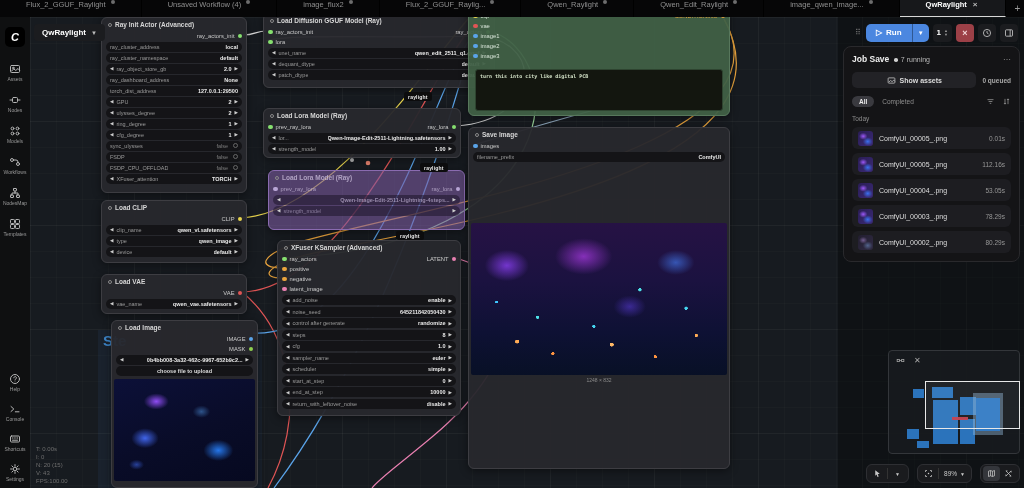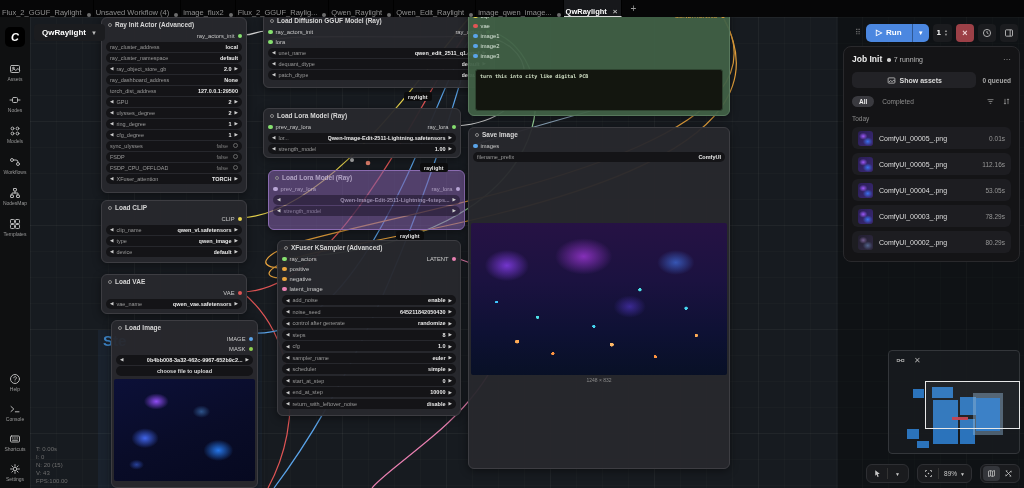--- a/index.html
+++ b/index.html
@@ -1,21 +1,21 @@
 <!DOCTYPE html>
 <html><head>
 <meta charset="utf-8">
 <style>
   *{margin:0;padding:0;box-sizing:border-box}
   html,body{width:1024px;height:488px;overflow:hidden;background:#0b0c0e;
     font-family:"Liberation Sans",sans-serif;-webkit-font-smoothing:antialiased;position:relative}
 
   
   .tabbar{position:absolute;left:0;top:0;right:0;height:17px;background:#060607;display:flex;z-index:50}
-  .tab{display:flex;align-items:flex-end;gap:5px;padding:0 2px;font-size:7.5px;color:#8f8f8f;
+  .tab{display:flex;align-items:flex-start;gap:5px;padding:0 26px;font-size:7.5px;color:#8f8f8f;
     border-right:1px solid #000;white-space:nowrap;cursor:pointer}
   .tab .tab-dot{width:4px;height:4px;border-radius:50%;background:#6d6d6d}
   .tab.active{background:#17181b;color:#fff;font-weight:bold;border-bottom:1.5px solid #d8d8d8}
   .tab .tab-close{color:#bbb;font-size:8px;padding:0 1px}
   .tab-add{display:flex;align-items:center;padding:0 9px;color:#9a9a9a;font-size:10px;cursor:pointer}
 
   
   .sidebar{position:absolute;left:0;top:17px;bottom:0;width:30px;background:#0f1011;z-index:40;
     display:flex;flex-direction:column;align-items:center}
   .logo-box{width:20px;height:20px;margin-top:10px;background:#000;border-radius:5px;color:#fff;
@@ -808,21 +808,21 @@
         <rect x="1.8" y="2.2" width="8.4" height="7.6" rx="1"></rect>
         <path d="M7.4 2.2v7.6"></path>
       </svg>
   </div>
 </div>
 
 <div class="right-shade"></div>
 
 <div class="queue">
   <div class="q-head">
-    <span class="q-title">Job Init</span>
+    <span class="q-title">Job Save</span>
     <span class="q-running"><span class="q-dot"></span><span>7 running</span></span>
     <span class="q-menu">⋯</span>
   </div>
   <div class="q-assets-row">
     <div class="q-assets-btn">
       <svg viewBox="0 0 12 12">
           <rect x="1.5" y="2.5" width="9" height="7" rx="1"></rect>
           <path d="M2.5 8l2.3-2 2 1.5 2.2-2 1.5 1.6"></path>
         </svg>
       <span>Show assets</span>

